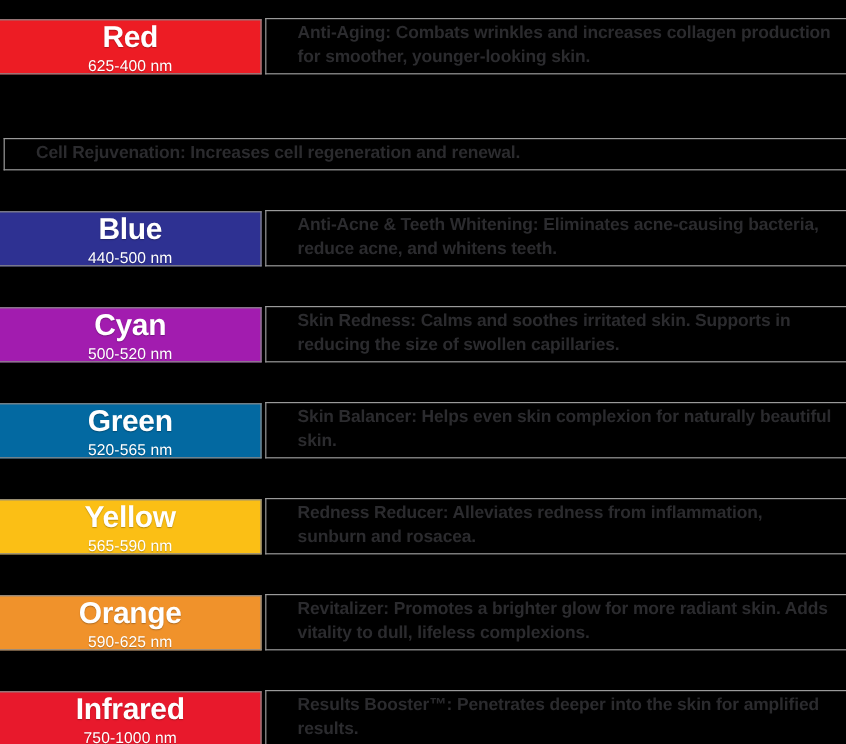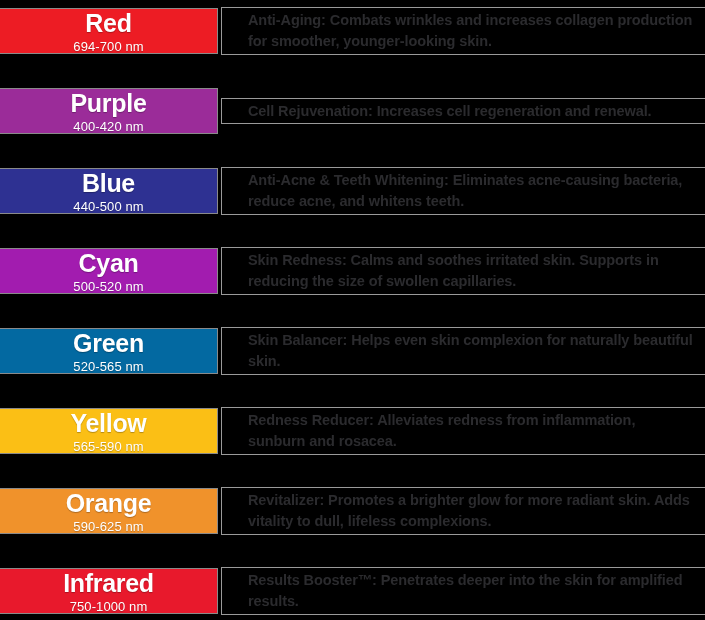--- a/index.html
+++ b/index.html
@@ -21,21 +21,21 @@
     width: 705px;
     height: 620px;
     background: #000000;
     display: flex;
     flex-direction: column;
   }
 
   .row {
     display: flex;
     flex-direction: row;
-    align-items: center;
+    align-items: flex-end;
     width: 705px;
     height: 62px;
     margin-bottom: 18px;
     flex: 0 0 auto;
   }
 
   .row:last-child {
     margin-bottom: 0;
   }
 
@@ -105,32 +105,28 @@
     font-weight: bold;
   }
 </style>
 </head>
 <body>
 
 <div id="chart">
     <div class="row">
       <div class="swatch" style="background: rgb(237, 28, 36);">
         <div class="swatch-name">Red</div>
-        <div class="swatch-range">694-700 nm</div>
+        <div class="swatch-range">625-400 nm</div>
       </div>
       <div class="gutter"></div>
       <div class="desc">
         <div class="desc-text"><span class="lead">Anti-Aging:</span> <span>Combats wrinkles and increases collagen production for smoother, younger-looking skin.</span></div>
       </div>
     </div>
     <div class="row">
-      <div class="swatch" style="background: rgb(155, 44, 153);">
-        <div class="swatch-name">Purple</div>
-        <div class="swatch-range">400-420 nm</div>
-      </div>
       <div class="gutter"></div>
       <div class="desc">
         <div class="desc-text"><span class="lead">Cell Rejuvenation:</span> <span>Increases cell regeneration and renewal.</span></div>
       </div>
     </div>
     <div class="row">
       <div class="swatch" style="background: rgb(46, 49, 146);">
         <div class="swatch-name">Blue</div>
         <div class="swatch-range">440-500 nm</div>
       </div>

